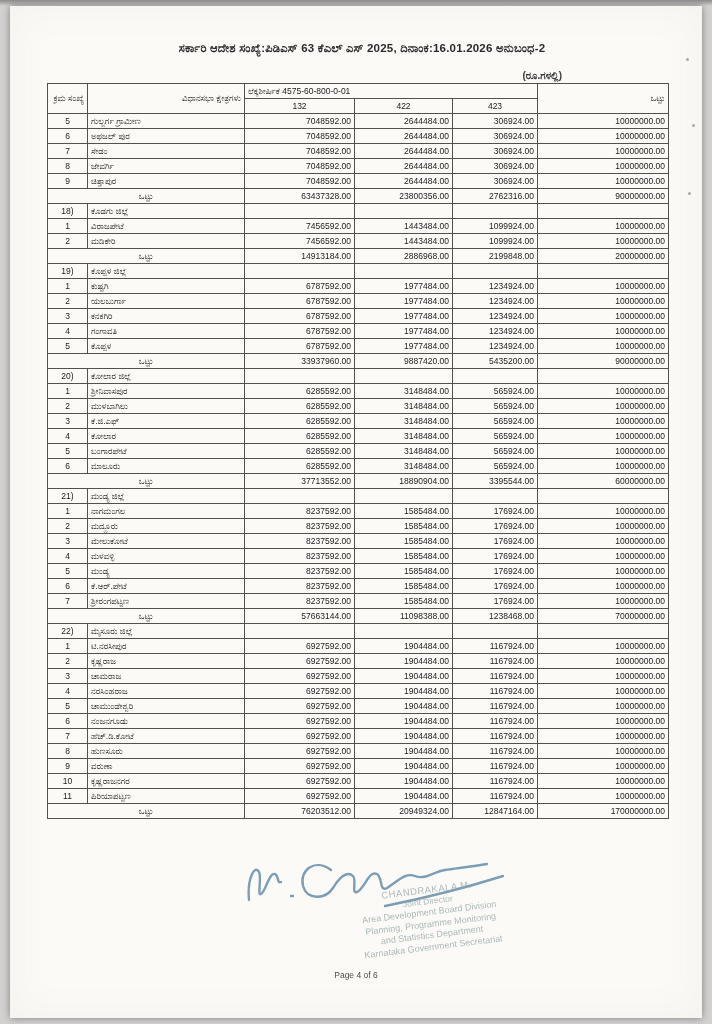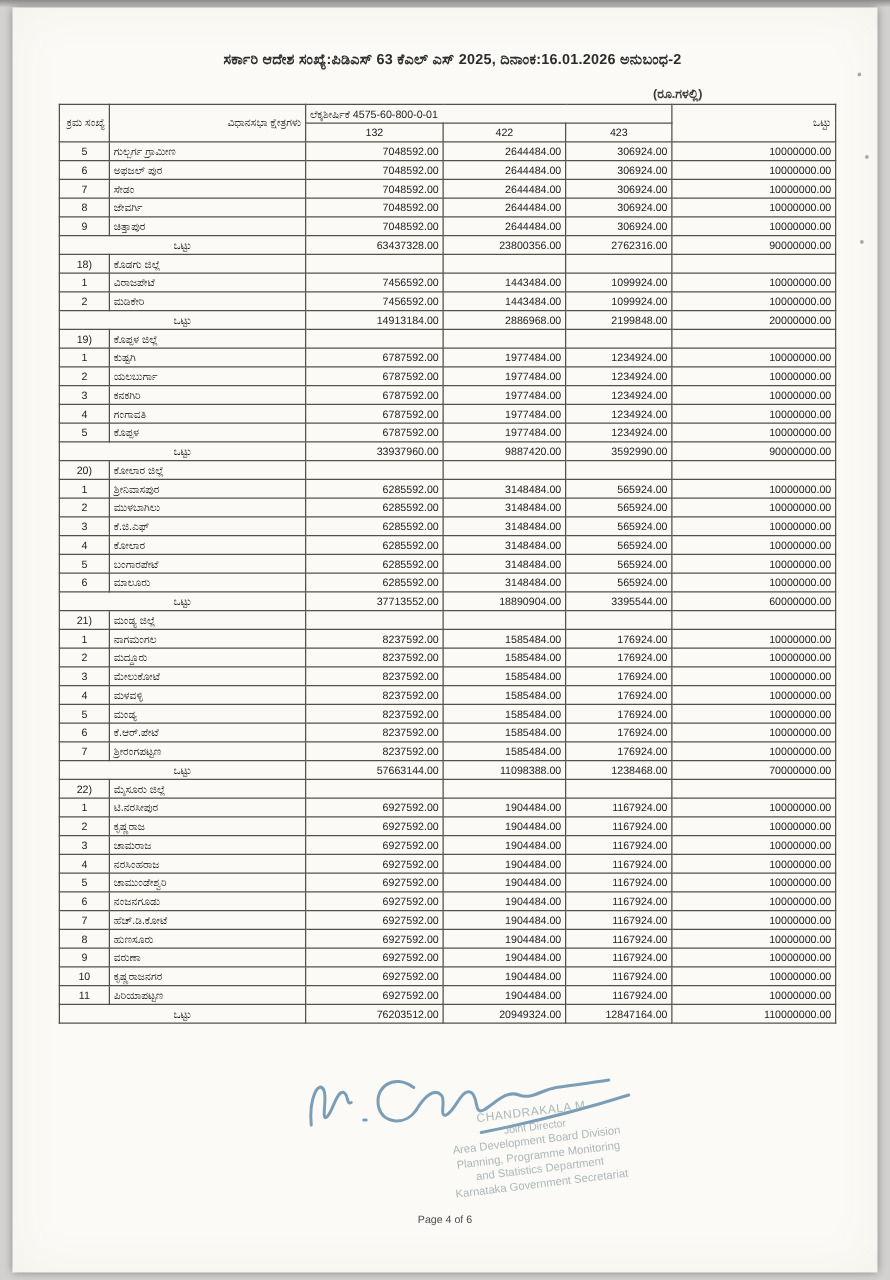--- a/index.html
+++ b/index.html
@@ -218,21 +218,21 @@
           <td class="name">ಕೊಪ್ಪಳ</td>
           <td class="num">6787592.00</td>
           <td class="num">1977484.00</td>
           <td class="num">1234924.00</td>
           <td class="num">10000000.00</td>
         </tr>
         <tr>
           <td class="total-label" colspan="2">ಒಟ್ಟು</td>
           <td class="num bold">33937960.00</td>
           <td class="num bold">9887420.00</td>
-          <td class="num bold">3592990.00</td>
+          <td class="num bold">5435200.00</td>
           <td class="num bold">90000000.00</td>
         </tr>
         <tr>
           <td class="sl bold">20)</td>
           <td class="name bold">ಕೋಲಾರ ಜಿಲ್ಲೆ</td>
           <td class="num"></td>
           <td class="num"></td>
           <td class="num"></td>
           <td class="num"></td>
         </tr>
@@ -456,21 +456,21 @@
           <td class="num">6927592.00</td>
           <td class="num">1904484.00</td>
           <td class="num">1167924.00</td>
           <td class="num">10000000.00</td>
         </tr>
         <tr>
           <td class="total-label" colspan="2">ಒಟ್ಟು</td>
           <td class="num bold">76203512.00</td>
           <td class="num bold">20949324.00</td>
           <td class="num bold">12847164.00</td>
-          <td class="num bold">110000000.00</td>
+          <td class="num bold">170000000.00</td>
         </tr>
       </tbody>
   </table>
 
   <div class="sig-block">
     <svg class="sig-svg" width="320" height="75" viewBox="0 0 320 75">
       <g fill="none" stroke="#6e94b0" stroke-width="2.4" stroke-linecap="round" opacity="0.9">
         <path d="M14,56 C12,34 20,20 24,28 C27,34 22,52 26,50 C31,47 34,28 40,30 C44,32 42,40 46,38"></path>
         <path d="M56,52 l2,0"></path>
         <path d="M96,26 C80,14 64,26 68,42 C72,56 90,56 98,44"></path>

